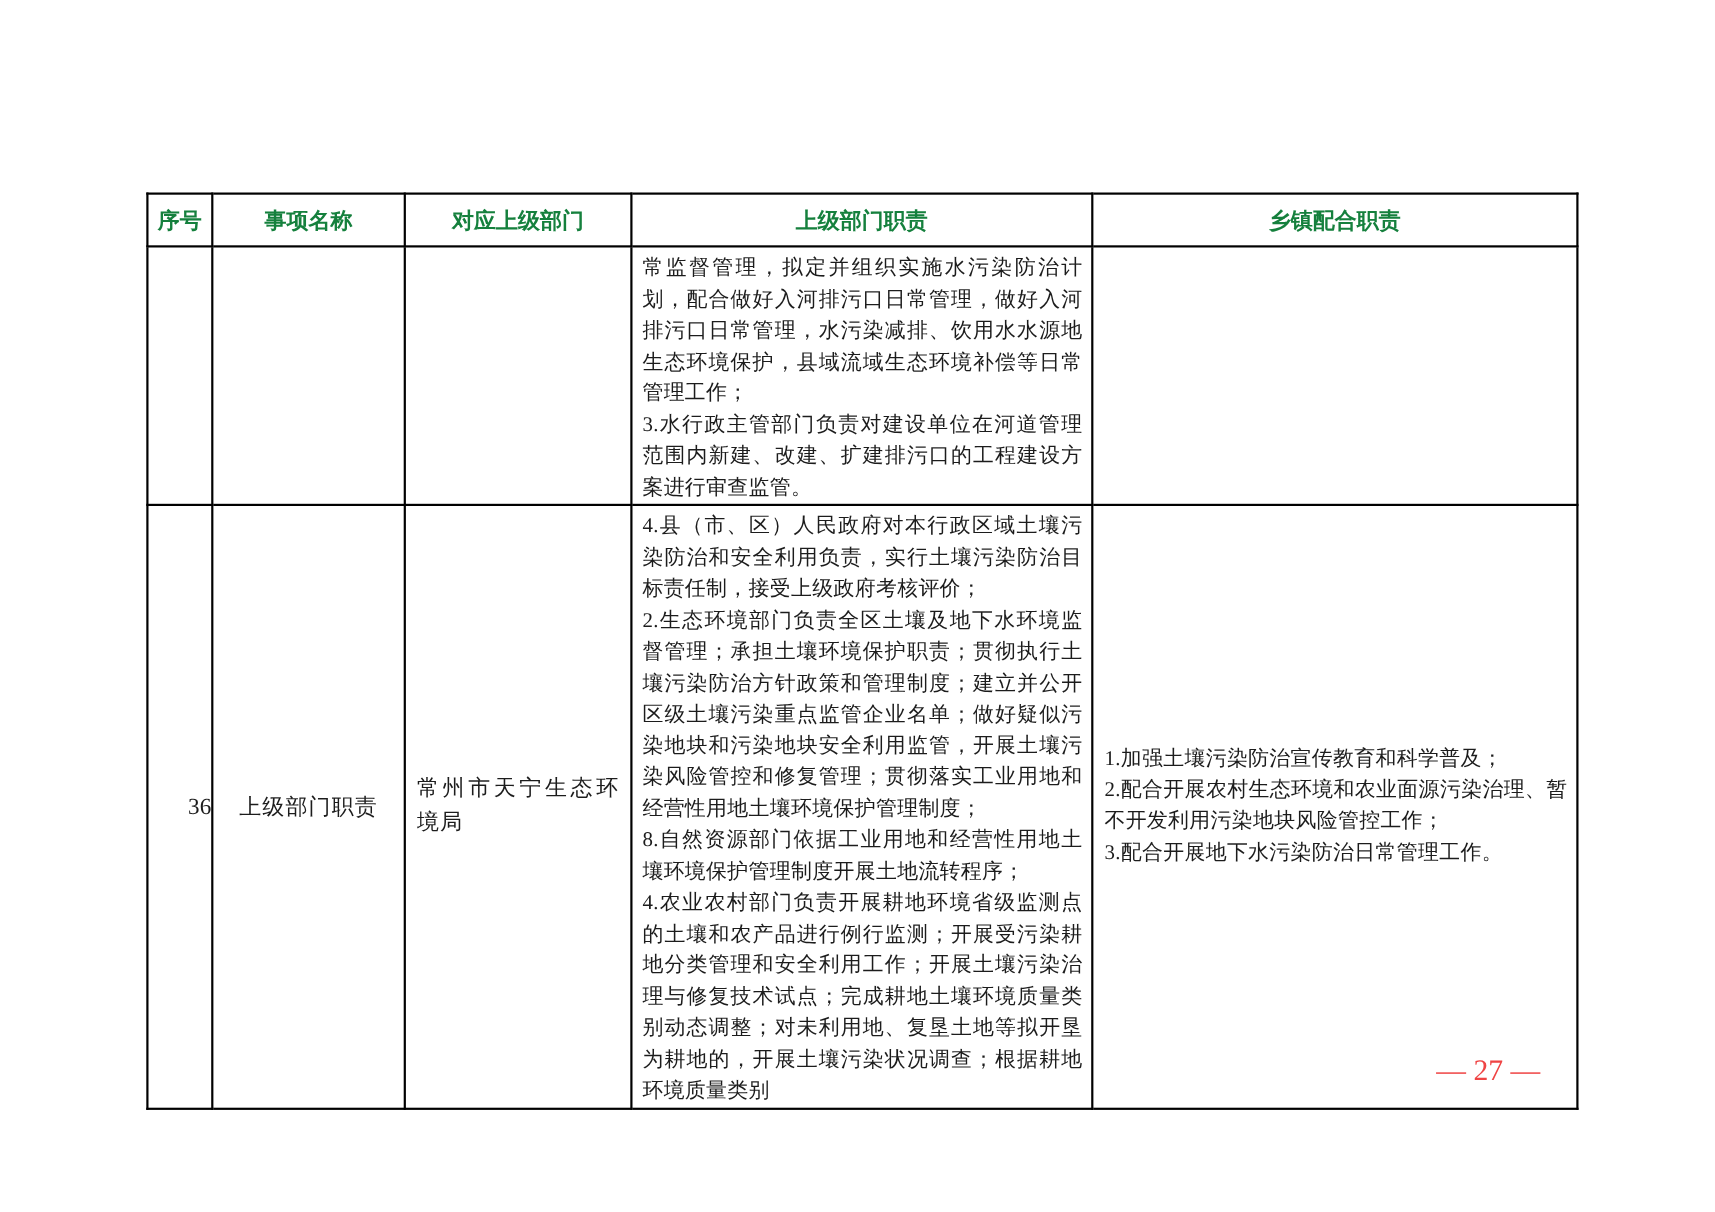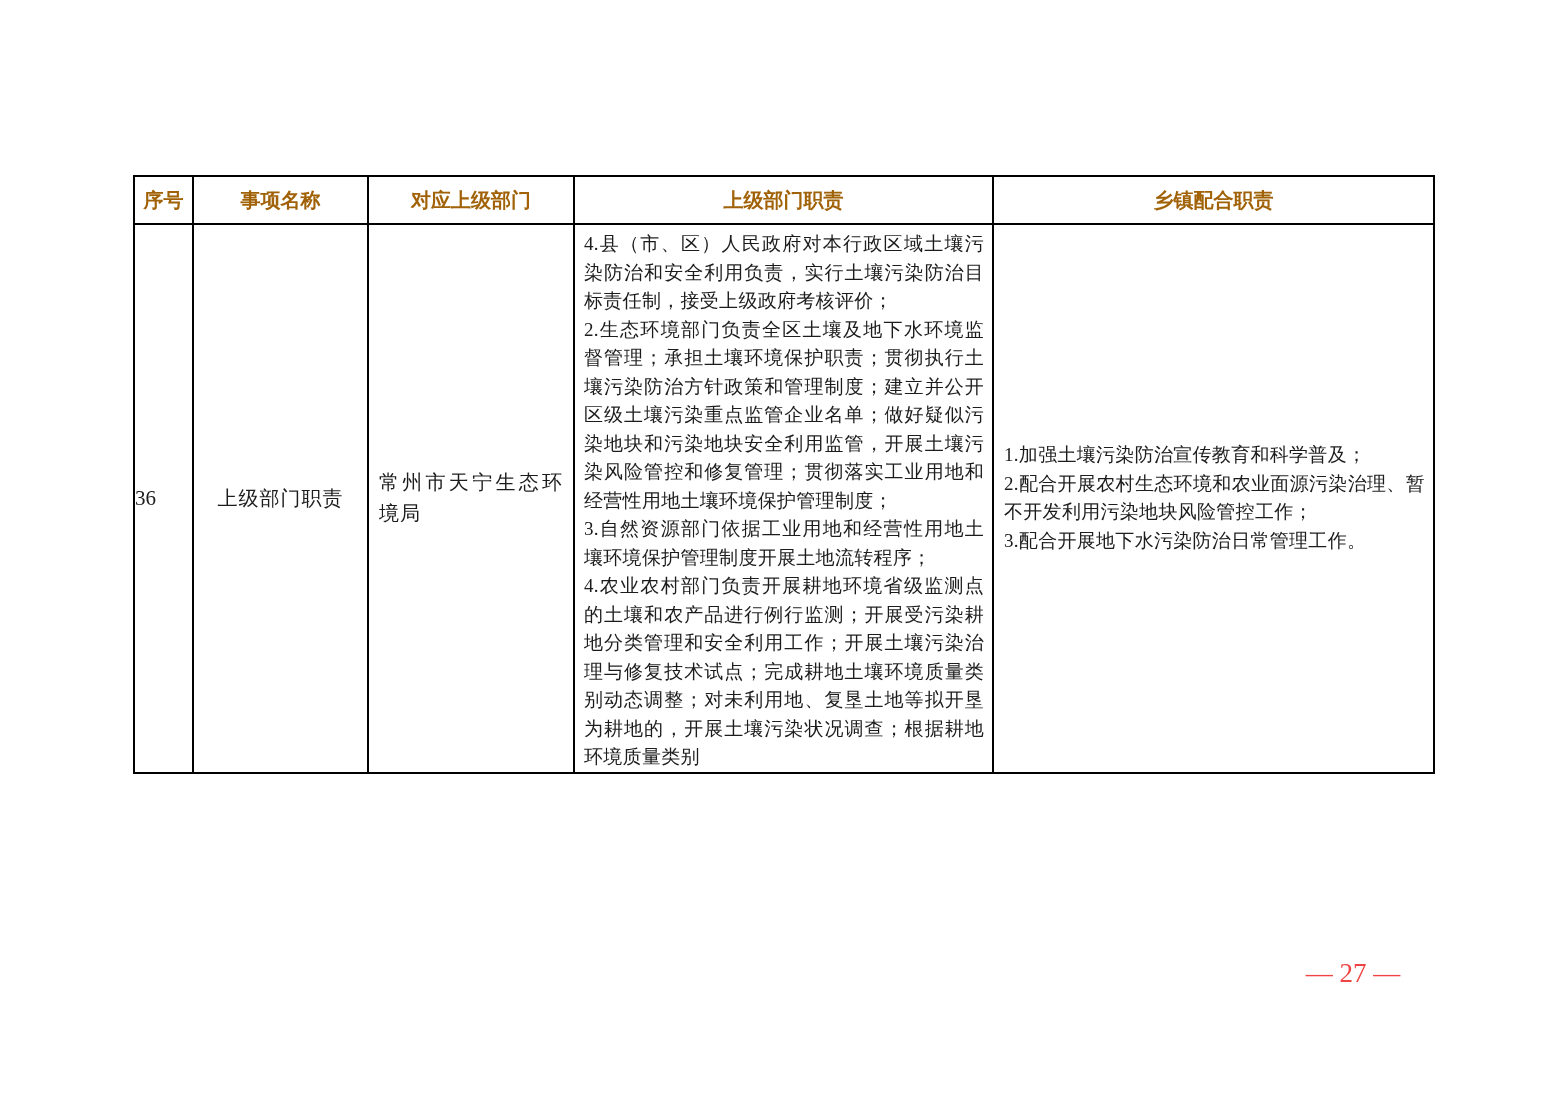--- a/index.html
+++ b/index.html
@@ -30,27 +30,27 @@
     padding: 0;
     background: #ffffff;
   }
   th.hdr {
     height: 46px;
     font-family: "Liberation Sans", "DejaVu Sans", sans-serif;
     font-weight: bold;
     font-size: 20px;
     text-align: center;
     vertical-align: middle;
-    color: #a16207;
+    color: #15803d;
   }
   tr.row-cont { height: 203px; }
   tr.row-main { height: 517px; }
   td.cell-empty { vertical-align: top; }
   td.cell-seq {
-    text-align: left;
+    text-align: right;
     vertical-align: middle;
     font-size: 21px;
     margin-top: 10px;
   }
   td.cell-item {
     text-align: center;
     vertical-align: middle;
     font-size: 20px;
     letter-spacing: 1px;
   }
@@ -106,31 +106,43 @@
     <thead>
       <tr>
         <th class="hdr">序号</th>
         <th class="hdr">事项名称</th>
         <th class="hdr">对应上级部门</th>
         <th class="hdr">上级部门职责</th>
         <th class="hdr">乡镇配合职责</th>
       </tr>
     </thead>
     <tbody>
+      <tr class="row-cont">
+        <td class="cell-empty"></td>
+        <td class="cell-empty"></td>
+        <td class="cell-empty"></td>
+        <td class="cell-duty-top">
+          <div class="duty">
+            <p>常监督管理，拟定并组织实施水污染防治计划，配合做好入河排污口日常管理，做好入河排污口日常管理，水污染减排、饮用水水源地生态环境保护，县域流域生态环境补偿等日常管理工作；</p>
+            <p>3.水行政主管部门负责对建设单位在河道管理范围内新建、改建、扩建排污口的工程建设方案进行审查监管。</p>
+          </div>
+        </td>
+        <td class="cell-empty"></td>
+      </tr>
       <tr class="row-main">
         <td class="cell-seq">36</td>
         <td class="cell-item">上级部门职责</td>
         <td class="cell-dept">
           <div class="inner">常州市天宁生态环境局</div>
         </td>
         <td class="cell-duty-top">
           <div class="duty">
             <p>4.县（市、区）人民政府对本行政区域土壤污染防治和安全利用负责，实行土壤污染防治目标责任制，接受上级政府考核评价；</p>
             <p>2.生态环境部门负责全区土壤及地下水环境监督管理；承担土壤环境保护职责；贯彻执行土壤污染防治方针政策和管理制度；建立并公开区级土壤污染重点监管企业名单；做好疑似污染地块和污染地块安全利用监管，开展土壤污染风险管控和修复管理；贯彻落实工业用地和经营性用地土壤环境保护管理制度；</p>
-            <p>3.自然资源部门依据工业用地和经营性用地土壤环境保护管理制度开展土地流转程序；</p>
+            <p>8.自然资源部门依据工业用地和经营性用地土壤环境保护管理制度开展土地流转程序；</p>
             <p>4.农业农村部门负责开展耕地环境省级监测点的土壤和农产品进行例行监测；开展受污染耕地分类管理和安全利用工作；开展土壤污染治理与修复技术试点；完成耕地土壤环境质量类别动态调整；对未利用地、复垦土地等拟开垦为耕地的，开展土壤污染状况调查；根据耕地环境质量类别</p>
           </div>
         </td>
         <td class="cell-duty-mid">
           <div class="duty-mid">
             <p>1.加强土壤污染防治宣传教育和科学普及；</p>
             <p>2.配合开展农村生态环境和农业面源污染治理、暂不开发利用污染地块风险管控工作；</p>
             <p>3.配合开展地下水污染防治日常管理工作。</p>
           </div>
         </td>

